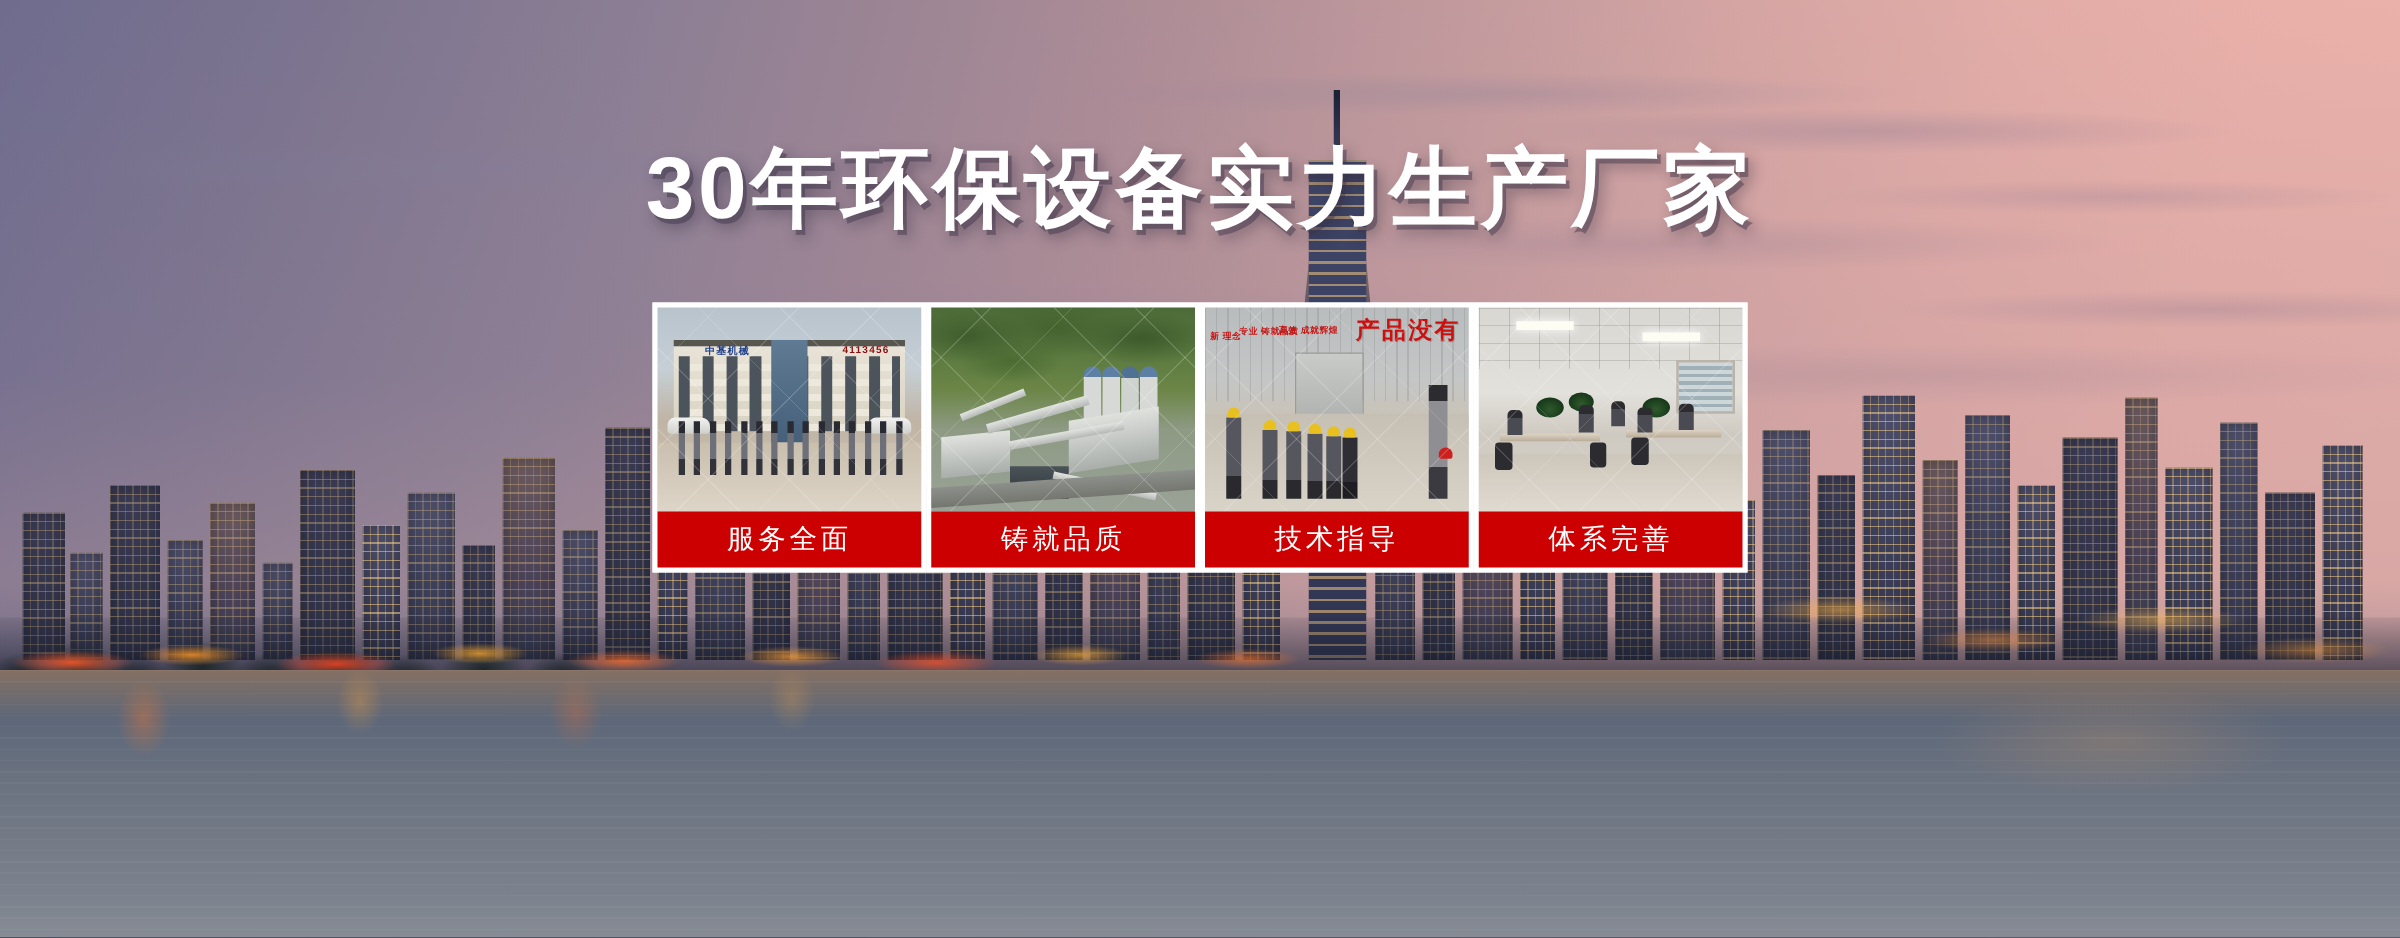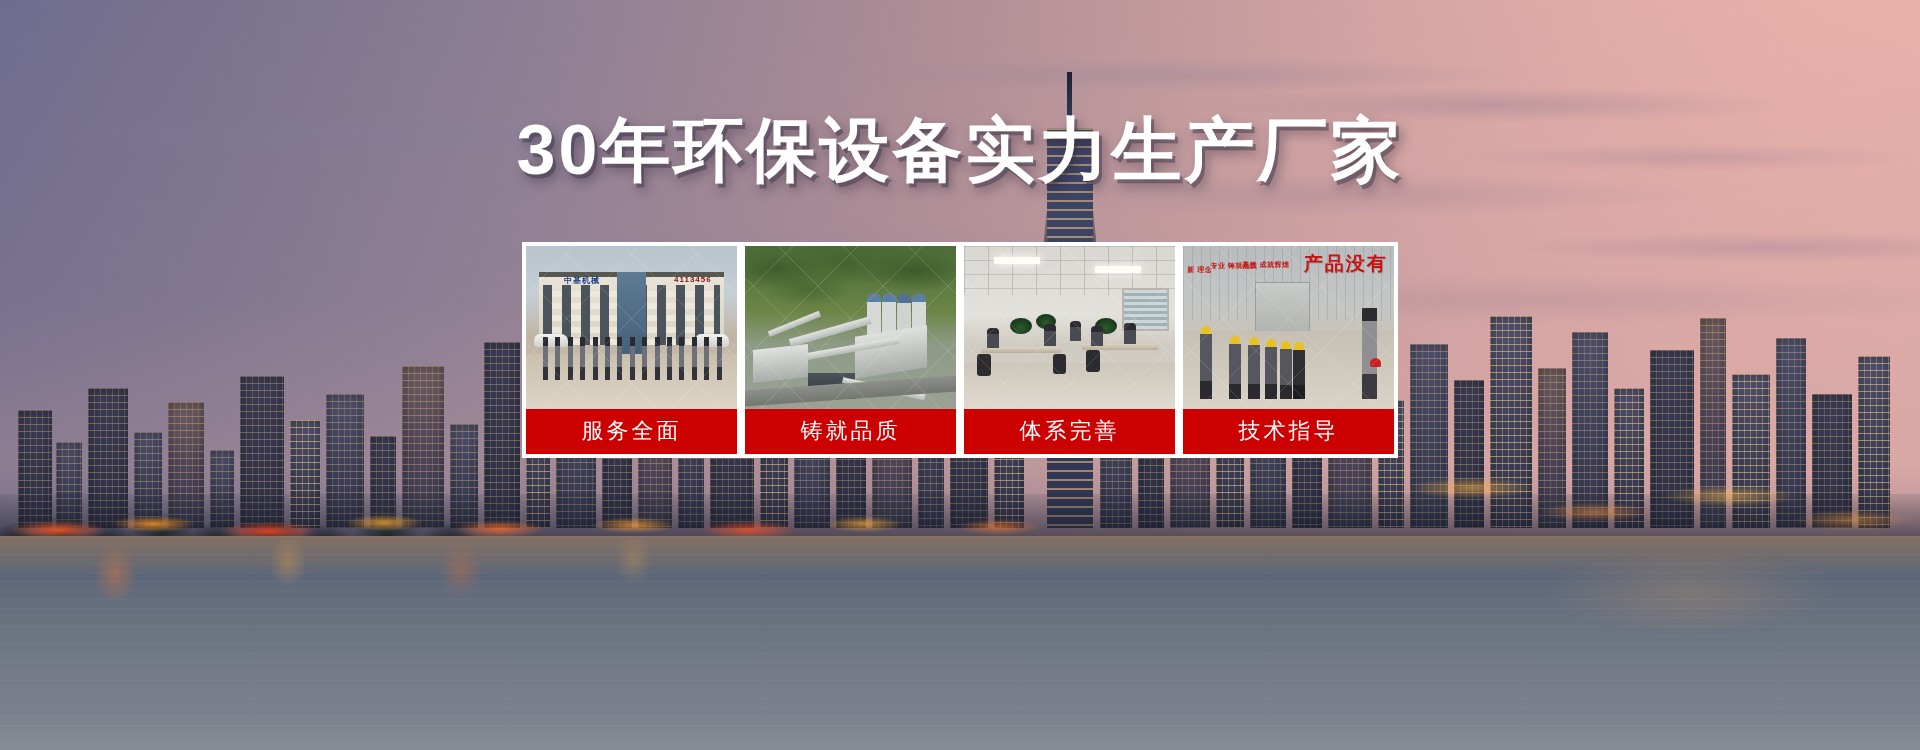--- a/index.html
+++ b/index.html
@@ -495,20 +495,45 @@
           <div class="conv" style="left:30%; bottom:30%; width:44%; height:7px; transform:rotate(-10deg)"></div>
           <div class="conv" style="left:12%; bottom:44%; width:26%; height:6px; transform:rotate(-22deg)"></div>
           <div class="conv" style="left:46%; bottom:16%; width:40%; height:6px; transform:rotate(12deg)"></div>
           <div class="road"></div>
           <div class="wm"></div>
         </div>
         <div class="card-label">铸就品质</div>
       </div>
 
       <div class="card">
+        <div class="card-photo ph4">
+          <div class="wall"></div>
+          <div class="slogan">产品没有</div>
+          <div class="slogan-sm" style="left:2%;  top:12%;">新
+理念</div>
+          <div class="slogan-sm" style="left:13%; top:10%;">专业
+铸就品质</div>
+          <div class="slogan-sm" style="left:28%; top:9%;">高效
+成就辉煌</div>
+          <div class="door"></div>
+          <div class="ground"></div>
+          <div class="worker" style="left:8%;  height:40%;"></div>
+          <div class="worker" style="left:22%; height:34%;"></div>
+          <div class="worker" style="left:31%; height:33%;"></div>
+          <div class="worker" style="left:39%; height:32%;"></div>
+          <div class="worker" style="left:46%; height:31%;"></div>
+          <div class="worker" style="left:52%; height:30%; background:linear-gradient(to bottom,#2e2e34 0 72%,#1e1e22 72% 100%);"></div>
+          <div class="boss"></div>
+          <div class="helmet-red"></div>
+          <div class="wm"></div>
+        </div>
+        <div class="card-label">技术指导</div>
+      </div>
+
+      <div class="card">
         <div class="card-photo ph3">
           <div class="ceil"></div>
           <div class="panel" style="left:14%; top:7%;  width:22%;"></div>
           <div class="panel" style="left:62%; top:12%; width:22%;"></div>
           <div class="win"></div>
           <div class="floor"></div>
           <div class="plant" style="left:22%; top:44%; width:22px; height:16px;"></div>
           <div class="plant" style="left:34%; top:42%; width:20px; height:15px;"></div>
           <div class="plant" style="left:62%; top:44%; width:22px; height:16px;"></div>
           <div class="desk" style="left:8%;  top:62%; width:38%; height:6px;"></div>
@@ -519,40 +544,15 @@
           <div class="person" style="left:60%; top:49%; width:12px; height:20px;"></div>
           <div class="person" style="left:76%; top:47%; width:12px; height:21px;"></div>
           <div class="chair" style="left:6%;  top:66%; width:14px; height:22px;"></div>
           <div class="chair" style="left:42%; top:66%; width:13px; height:20px;"></div>
           <div class="chair" style="left:58%; top:64%; width:14px; height:22px;"></div>
           <div class="wm"></div>
         </div>
         <div class="card-label">体系完善</div>
       </div>
 
-      <div class="card">
-        <div class="card-photo ph4">
-          <div class="wall"></div>
-          <div class="slogan">产品没有</div>
-          <div class="slogan-sm" style="left:2%;  top:12%;">新
-理念</div>
-          <div class="slogan-sm" style="left:13%; top:10%;">专业
-铸就品质</div>
-          <div class="slogan-sm" style="left:28%; top:9%;">高效
-成就辉煌</div>
-          <div class="door"></div>
-          <div class="ground"></div>
-          <div class="worker" style="left:8%;  height:40%;"></div>
-          <div class="worker" style="left:22%; height:34%;"></div>
-          <div class="worker" style="left:31%; height:33%;"></div>
-          <div class="worker" style="left:39%; height:32%;"></div>
-          <div class="worker" style="left:46%; height:31%;"></div>
-          <div class="worker" style="left:52%; height:30%; background:linear-gradient(to bottom,#2e2e34 0 72%,#1e1e22 72% 100%);"></div>
-          <div class="boss"></div>
-          <div class="helmet-red"></div>
-          <div class="wm"></div>
-        </div>
-        <div class="card-label">技术指导</div>
-      </div>
-
     </div>
   </div>
 </div>
 
 </body></html>

